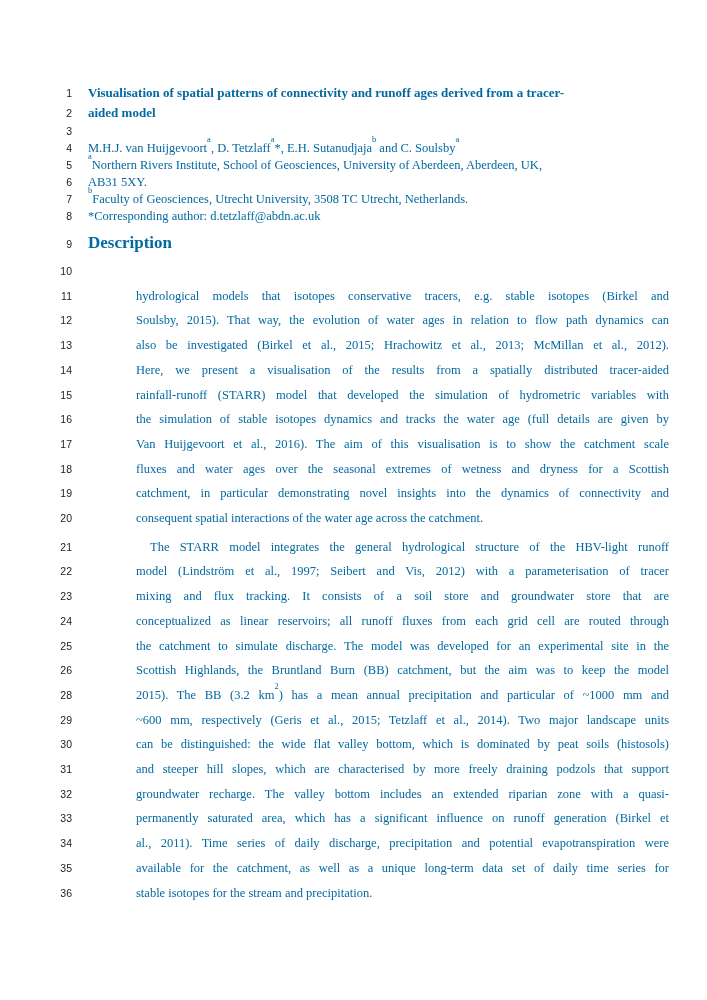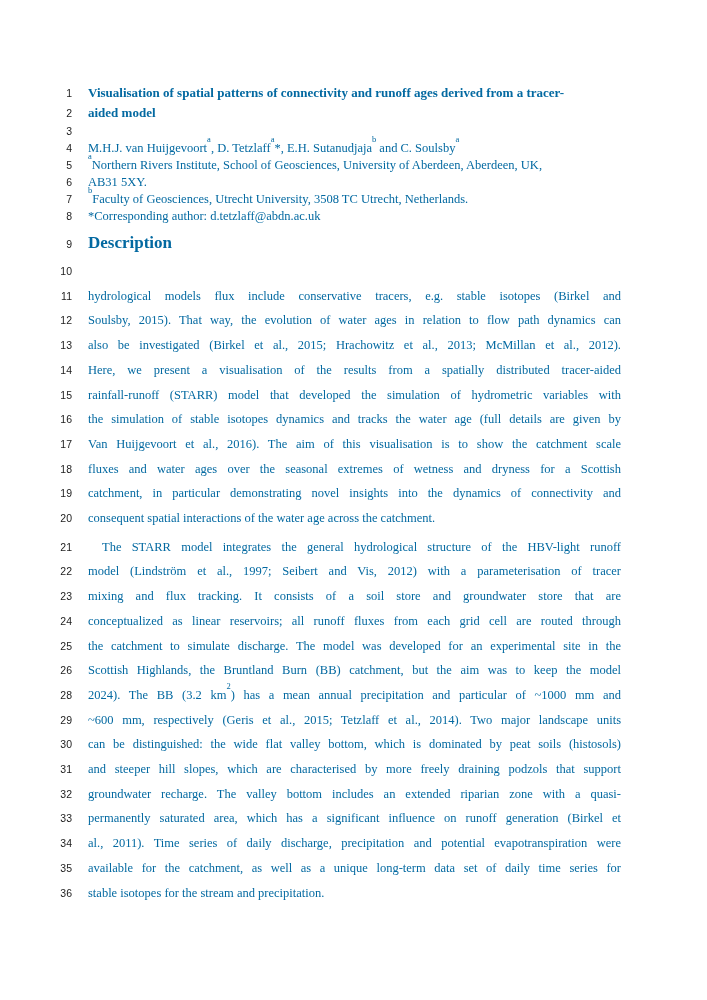--- a/index.html
+++ b/index.html
@@ -43,21 +43,21 @@
   .ln-title { line-height: 20px; }
   .ln-title .ltext { font-weight: bold; font-size: 13px; }
   
   .ln-blank { line-height: 17px; height: 17px; }
   
   .ln-meta { line-height: 17px; }
   
   .ln-heading { line-height: 20px; margin-top: 8px; }
   .ln-heading .ltext { font-weight: bold; font-size: 17px; }
   
-  .ln-bodyfirst, .ln-body, .ln-bodyend, .ln-bodyindent { line-height: 24.7px; }
+  .ln-bodyfirst, .ln-body, .ln-bodyend, .ln-bodyindent { line-height: 24.7px; gap: 48px; }
   .ln-bodyfirst { margin-top: 5px; }
   .ln-bodyindent { margin-top: 4px; }
   .ln-bodyindent .ltext { text-indent: 14px; }
   .ln-bodyfirst .ltext, .ln-body .ltext, .ln-bodyindent .ltext {
     text-align: justify;
     text-align-last: justify;
   }
   .ln-bodyend .ltext {
     text-align: justify;
     text-align-last: left;
@@ -102,21 +102,21 @@
       </div>
       <div class="line ln-heading">
         <span class="lnum">9</span>
         <span class="ltext"><span>Description</span></span>
       </div>
       <div class="line ln-bodyfirst">
         <span class="lnum">10</span>
       </div>
       <div class="line ln-body">
         <span class="lnum">11</span>
-        <span class="ltext"><span>hydrological models flux include conservative tracers, e.g. stable isotopes (Birkel and</span></span>
+        <span class="ltext"><span>hydrological models that isotopes conservative tracers, e.g. stable isotopes (Birkel and</span></span>
       </div>
       <div class="line ln-body">
         <span class="lnum">12</span>
         <span class="ltext"><span>Soulsby, 2015). That way, the evolution of water ages in relation to flow path dynamics can</span></span>
       </div>
       <div class="line ln-body">
         <span class="lnum">13</span>
         <span class="ltext"><span>also be investigated (Birkel et al., 2015; Hrachowitz et al., 2013; McMillan et al., 2012).</span></span>
       </div>
       <div class="line ln-body">
@@ -166,21 +166,21 @@
       <div class="line ln-body">
         <span class="lnum">25</span>
         <span class="ltext"><span>the catchment to simulate discharge. The model was developed for an experimental site in the</span></span>
       </div>
       <div class="line ln-body">
         <span class="lnum">26</span>
         <span class="ltext"><span>Scottish Highlands, the Bruntland Burn (BB) catchment, but the aim was to keep the model</span></span>
       </div>
       <div class="line ln-body">
         <span class="lnum">28</span>
-        <span class="ltext"><span>2024). The BB (3.2 km</span><sup>2</sup><span>) has a mean annual precipitation and particular of ~1000 mm and</span></span>
+        <span class="ltext"><span>2015). The BB (3.2 km</span><sup>2</sup><span>) has a mean annual precipitation and particular of ~1000 mm and</span></span>
       </div>
       <div class="line ln-body">
         <span class="lnum">29</span>
         <span class="ltext"><span>~600 mm, respectively (Geris et al., 2015; Tetzlaff et al., 2014). Two major landscape units</span></span>
       </div>
       <div class="line ln-body">
         <span class="lnum">30</span>
         <span class="ltext"><span>can be distinguished: the wide flat valley bottom, which is dominated by peat soils (histosols)</span></span>
       </div>
       <div class="line ln-body">

